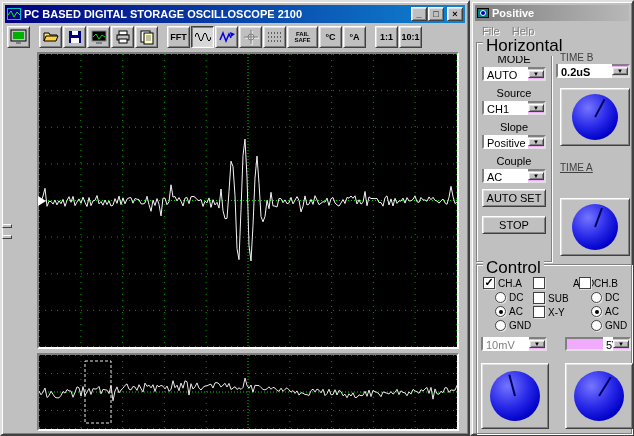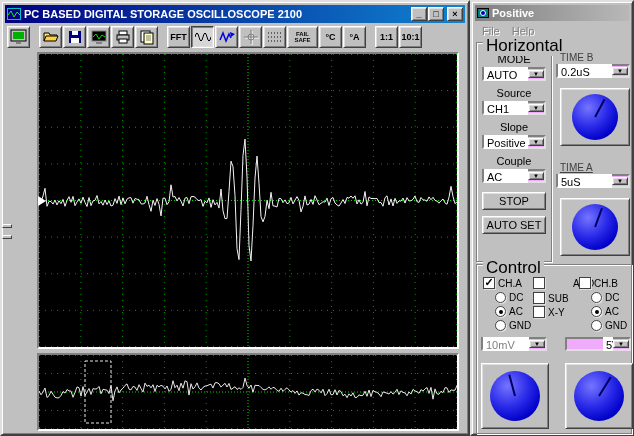--- a/index.html
+++ b/index.html
@@ -47,21 +47,21 @@
 
   .combo{display:flex;height:14px;border:2px solid;border-color:#808080 #dfdfdf #dfdfdf #808080;background:#f0abfc;align-items:center;}
   .combo .cv{flex:1;padding:2px 3px 0 3px;background:#fff;overflow:hidden;white-space:nowrap;font-size:11px;}
   .combo .ca{width:16px;flex:0 0 auto;background:#c0c0c0;border:1px solid;border-color:#fff #404040 #404040 #fff;box-shadow:inset 1px 1px 0 #dfdfdf,inset -1px -1px 0 #808080;display:flex;align-items:center;justify-content:center;font-size:6px;color:#000;}
   .combo.disabled .cv{color:#808080;}
 
   .btn{background:#c0c0c0;border:1px solid;border-color:#fff #404040 #404040 #fff;box-shadow:inset 1px 1px 0 #dfdfdf,inset -1px -1px 0 #808080;display:flex;align-items:center;justify-content:center;}
 
   .time-label{position:absolute;font-size:10px;color:#404040;}
   #time-b-label{left:88px;top:50px;}
-  #time-b-combo{position:absolute;left:84px;top:62px;width:74px;}
+  #time-b-combo{position:absolute;left:84px;top:62px;width:74px;font-weight:bold;}
   #time-b-plate{left:88px;top:86px;width:70px;height:58px;}
   #time-a-label{left:88px;top:160px;text-decoration:underline;}
   #time-a-combo{position:absolute;left:84px;top:172px;width:74px;}
   #time-a-plate{left:88px;top:196px;width:70px;height:58px;}
 
   .plate{position:absolute;background:#c0c0c0;border:1px solid;border-color:#fff #404040 #404040 #fff;box-shadow:inset 1px 1px 0 #dfdfdf,inset -1px -1px 0 #808080;display:flex;align-items:center;justify-content:center;}
   .knob{position:relative;border-radius:50%;background:radial-gradient(circle at 35% 30%,#7575ff,#2828e8 45%,#0000c8 75%,#000090 100%);}
   .k44{width:46px;height:46px;}
   .k48{width:50px;height:50px;}
   .knob .ptr{position:absolute;left:50%;top:6%;width:2px;height:44%;margin-left:-1px;background:#000060;transform-origin:50% 100%;}
@@ -277,40 +277,36 @@
       <span class="h-label">Slope</span>
       <div class="combo h-combo">
         <span class="cv">Positive</span>
         <span class="ca">▼</span>
       </div>
       <span class="h-label">Couple</span>
       <div class="combo h-combo">
         <span class="cv">AC</span>
         <span class="ca">▼</span>
       </div>
+      <div class="btn h-btn2">AUTO SET</div>
       <div class="btn h-btn">STOP</div>
-      <div class="btn h-btn2">AUTO SET</div>
     </div>
 
     <span class="time-label" id="time-b-label">TIME B</span>
     <div id="time-b-combo" class="combo">
       <span class="cv">0.2uS</span>
       <span class="ca">▼</span>
     </div>
     <div id="time-b-plate" class="plate">
       <div class="knob k44">
           <div class="ptr" style="transform:rotate(28deg);"></div>
         </div>
     </div>
 
     <span class="time-label" id="time-a-label">TIME A</span>
-    <div id="time-a-combo" class="combo">
-      <span class="cv">5uS</span>
-      <span class="ca">▼</span>
-    </div>
     <div id="time-a-plate" class="plate">
       <div class="knob k44">
           <div class="ptr" style="transform:rotate(20deg);"></div>
         </div>
     </div>
 
     <div id="v-grp" class="grp">
       <span class="grp-label">Control</span>
 
       <label class="opt" style="left:6px;top:12px;">

